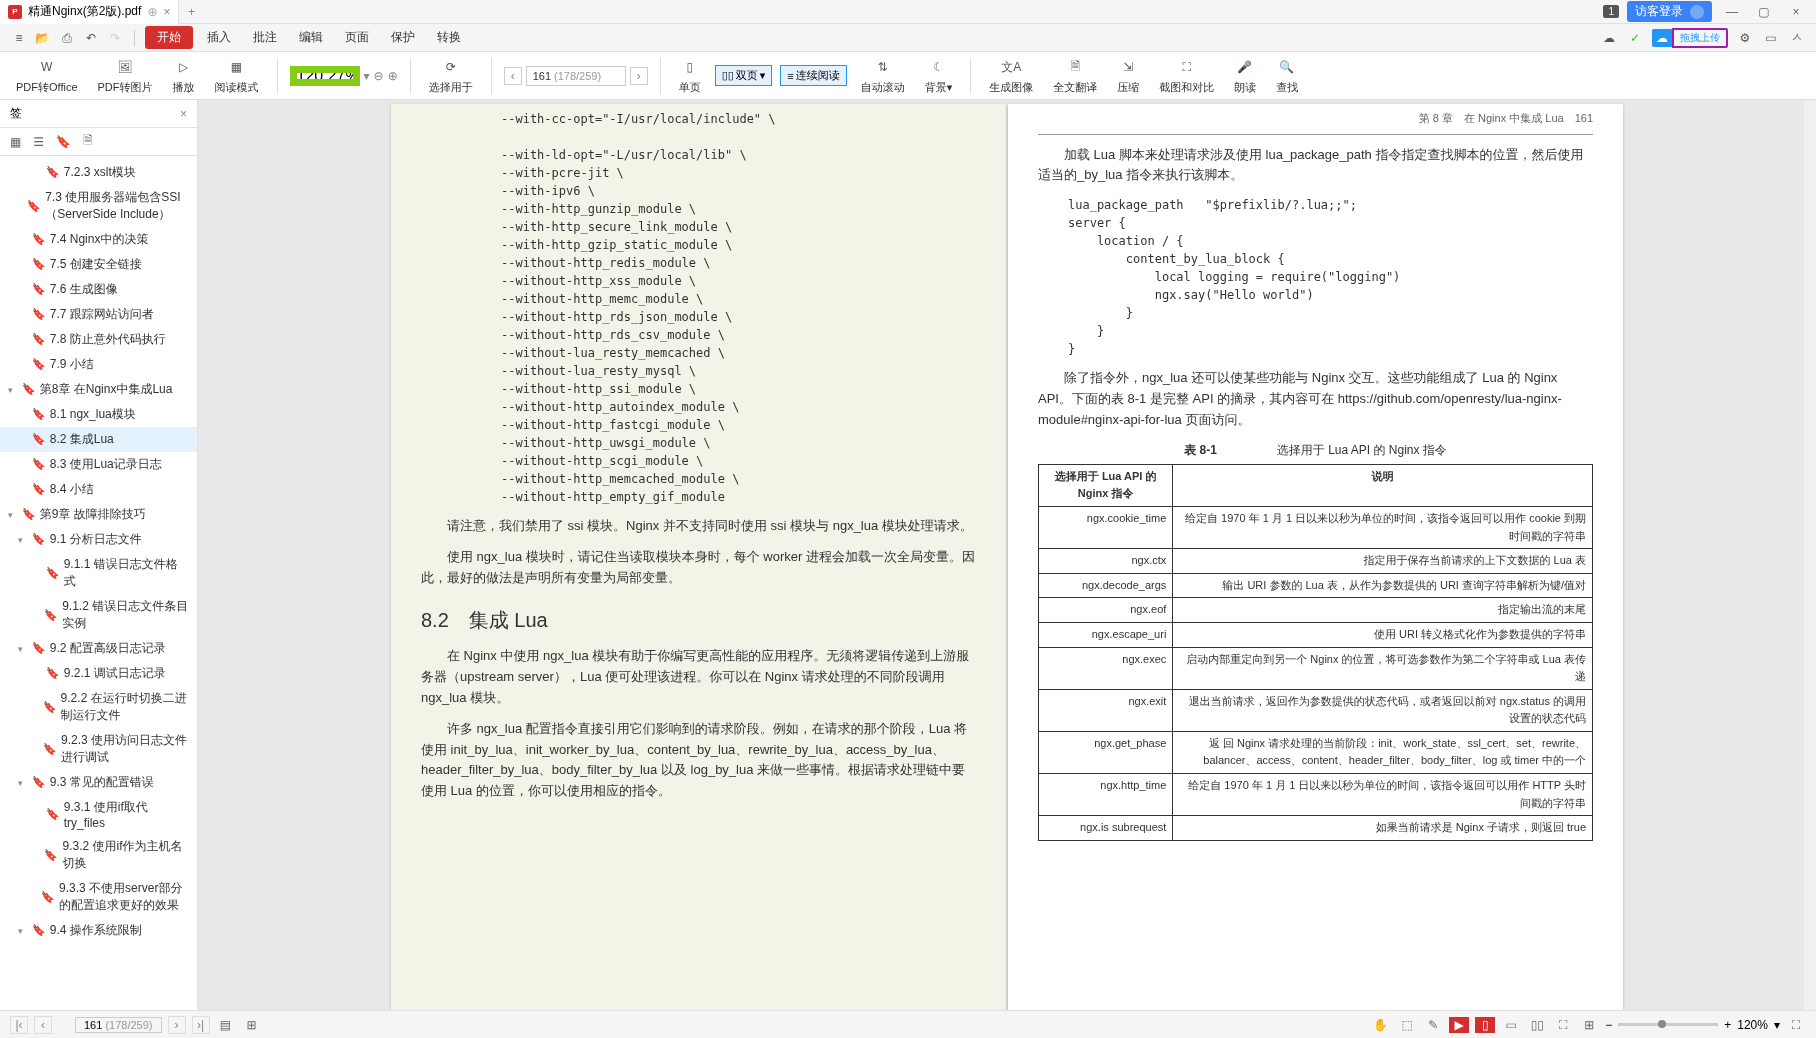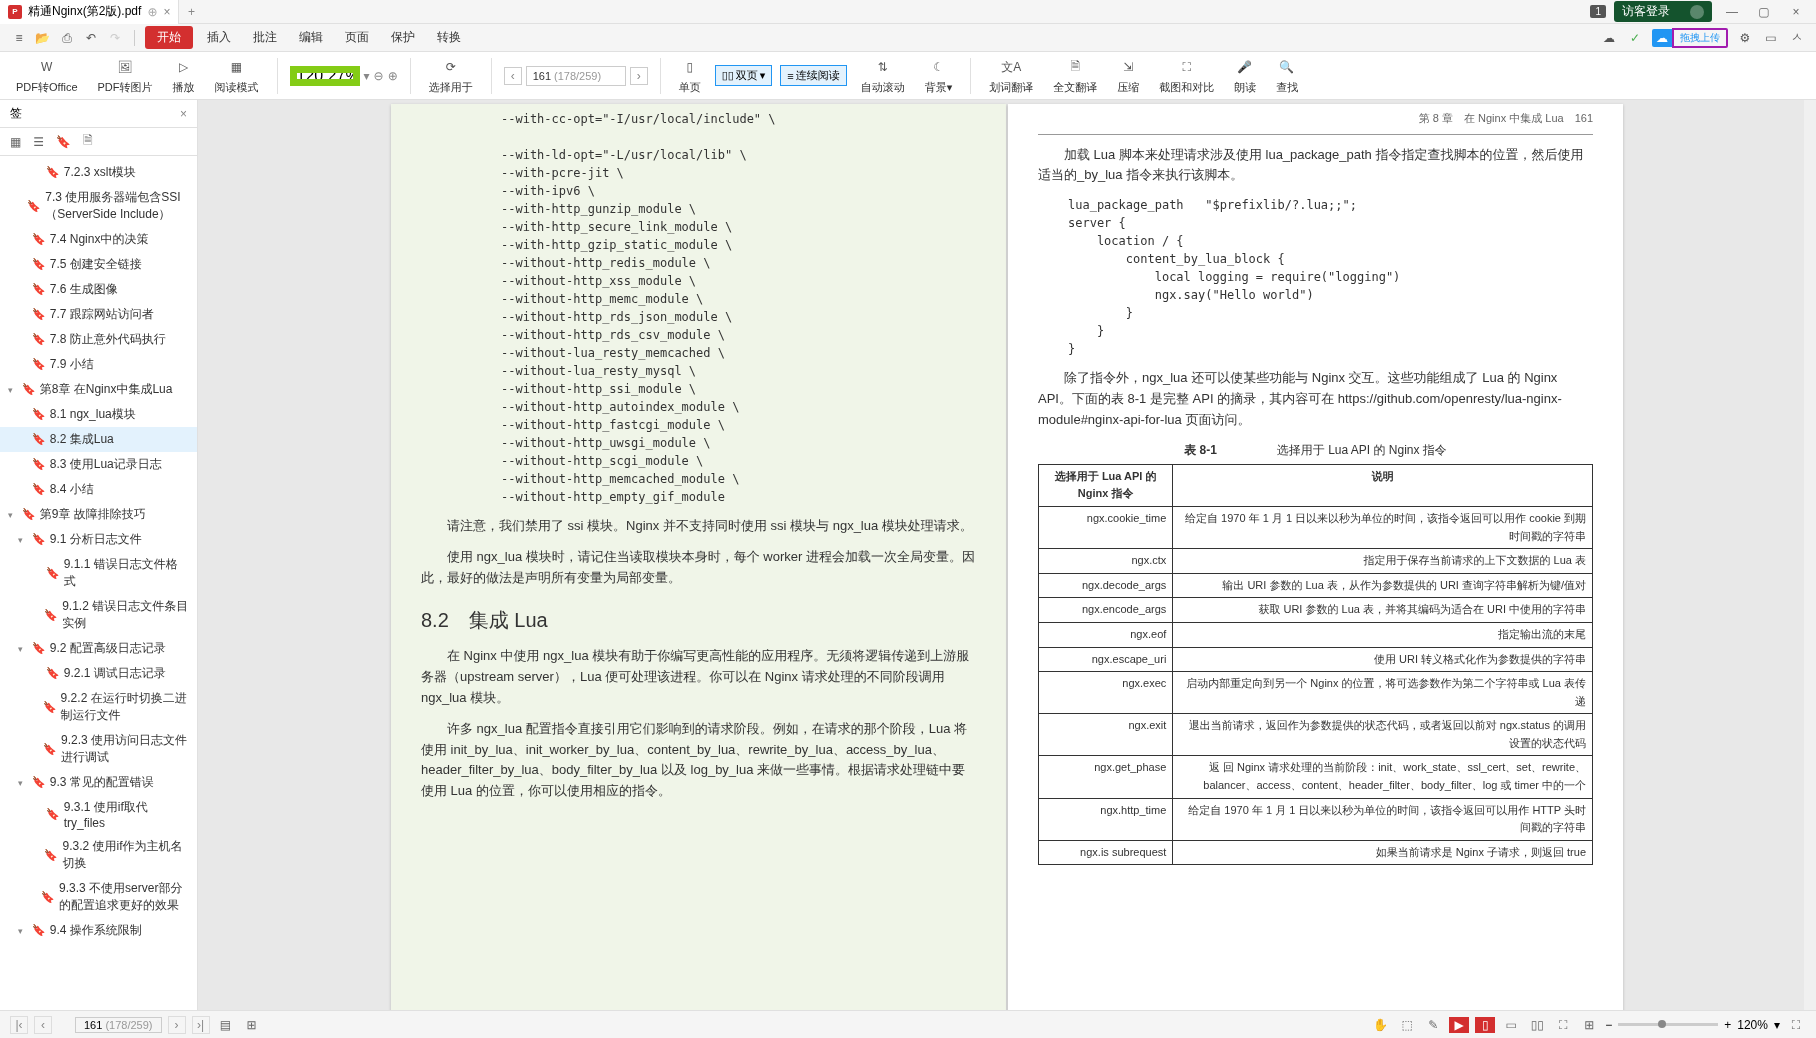--- a/index.html
+++ b/index.html
@@ -4,21 +4,21 @@
 <style>
 * { margin: 0; padding: 0; box-sizing: border-box; font-family: "Microsoft YaHei", sans-serif; }
 body { width: 1816px; height: 1038px; background: #fff; overflow: hidden; font-size: 12px; }
 .titlebar { height: 24px; background: #f5f5f5; display: flex; align-items: center; border-bottom: 1px solid #e0e0e0; }
 .tab { display: flex; align-items: center; padding: 0 8px; height: 24px; background: #fff; border-right: 1px solid #e0e0e0; gap: 6px; }
 .tab-icon { width: 14px; height: 14px; background: #d32f2f; border-radius: 2px; display: inline-flex; align-items: center; justify-content: center; color: #fff; font-size: 8px; font-weight: bold; }
 .tab-close { color: #888; cursor: pointer; }
 .tab-add { width: 24px; height: 24px; display: flex; align-items: center; justify-content: center; color: #888; cursor: pointer; }
 .titlebar-right { margin-left: auto; display: flex; align-items: center; gap: 8px; padding-right: 8px; }
 .badge { background: #555; color: #fff; padding: 1px 5px; border-radius: 2px; font-size: 10px; }
-.login-btn { background: #14532d; color: #fff; padding: 2px 8px; border-radius: 3px; display: flex; align-items: center; gap: 20px; justify-content: center; }
+.login-btn { background: #3b82f6; color: #fff; padding: 2px 8px; border-radius: 3px; display: flex; align-items: center; gap: 7px; justify-content: center; }
 .avatar-circle { width: 14px; height: 14px; background: rgba(255,255,255,0.3); border-radius: 50%; }
 .win-btn { width: 24px; height: 20px; display: flex; align-items: center; justify-content: center; color: #666; }
 .menubar { height: 28px; background: #f5f5f5; display: flex; align-items: center; padding: 0 10px; gap: 6px; border-bottom: 1px solid #e0e0e0; }
 .menu-icon { width: 18px; height: 18px; display: flex; align-items: center; justify-content: center; color: #555; }
 .menu-sep { width: 1px; height: 16px; background: #ccc; margin: 0 4px; }
 .menu-start { background: #d32f2f; color: #fff; padding: 3px 12px; border-radius: 3px; }
 .menu-item { padding: 3px 8px; color: #333; }
 .menubar-right { margin-left: auto; display: flex; align-items: center; gap: 8px; }
 .upload-box { display: flex; align-items: center; }
 .upload-icon { background: #2196f3; color: #fff; width: 20px; height: 18px; display: flex; align-items: center; justify-content: center; border-radius: 2px 0 0 2px; }
@@ -179,21 +179,21 @@
     <span class="tool-btn-icon">⇅</span>
     <span class="tool-label">自动滚动</span>
   </div>
   <div class="tool-btn">
     <span class="tool-btn-icon">☾</span>
     <span class="tool-label"><span>背景</span>▾</span>
   </div>
   <div class="tool-sep"></div>
   <div class="tool-btn">
     <span class="tool-btn-icon">文A</span>
-    <span class="tool-label">划词翻译</span>
+    <span class="tool-label">生成图像</span>
   </div>
   <div class="tool-btn">
     <span class="tool-btn-icon">🗎</span>
     <span class="tool-label">全文翻译</span>
   </div>
   <div class="tool-btn">
     <span class="tool-btn-icon">⇲</span>
     <span class="tool-label">压缩</span>
   </div>
   <div class="tool-btn">
@@ -417,24 +417,20 @@
             </tr>
             <tr>
               <td class="mono">ngx.ctx</td>
               <td>指定用于保存当前请求的上下文数据的 Lua 表</td>
             </tr>
             <tr>
               <td class="mono">ngx.decode_args</td>
               <td>输出 URI 参数的 Lua 表，从作为参数提供的 URI 查询字符串解析为键/值对</td>
             </tr>
             <tr>
-              <td class="mono">ngx.encode_args</td>
-              <td>获取 URI 参数的 Lua 表，并将其编码为适合在 URI 中使用的字符串</td>
-            </tr>
-            <tr>
               <td class="mono">ngx.eof</td>
               <td>指定输出流的末尾</td>
             </tr>
             <tr>
               <td class="mono">ngx.escape_uri</td>
               <td>使用 URI 转义格式化作为参数提供的字符串</td>
             </tr>
             <tr>
               <td class="mono">ngx.exec</td>
               <td>启动内部重定向到另一个 Nginx 的位置，将可选参数作为第二个字符串或 Lua 表传递</td>

